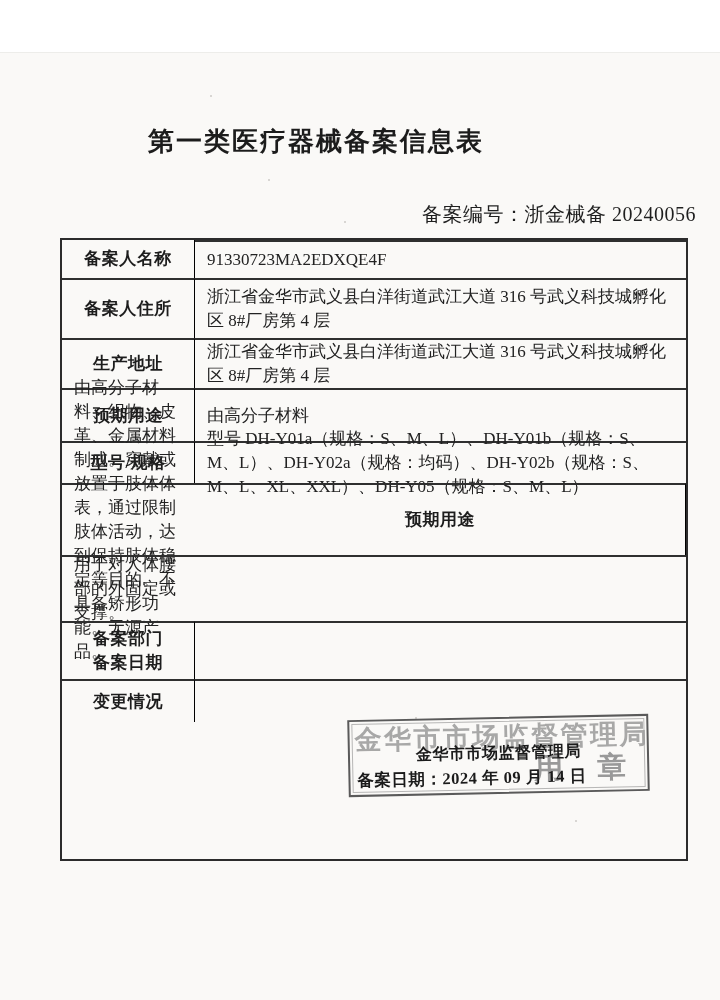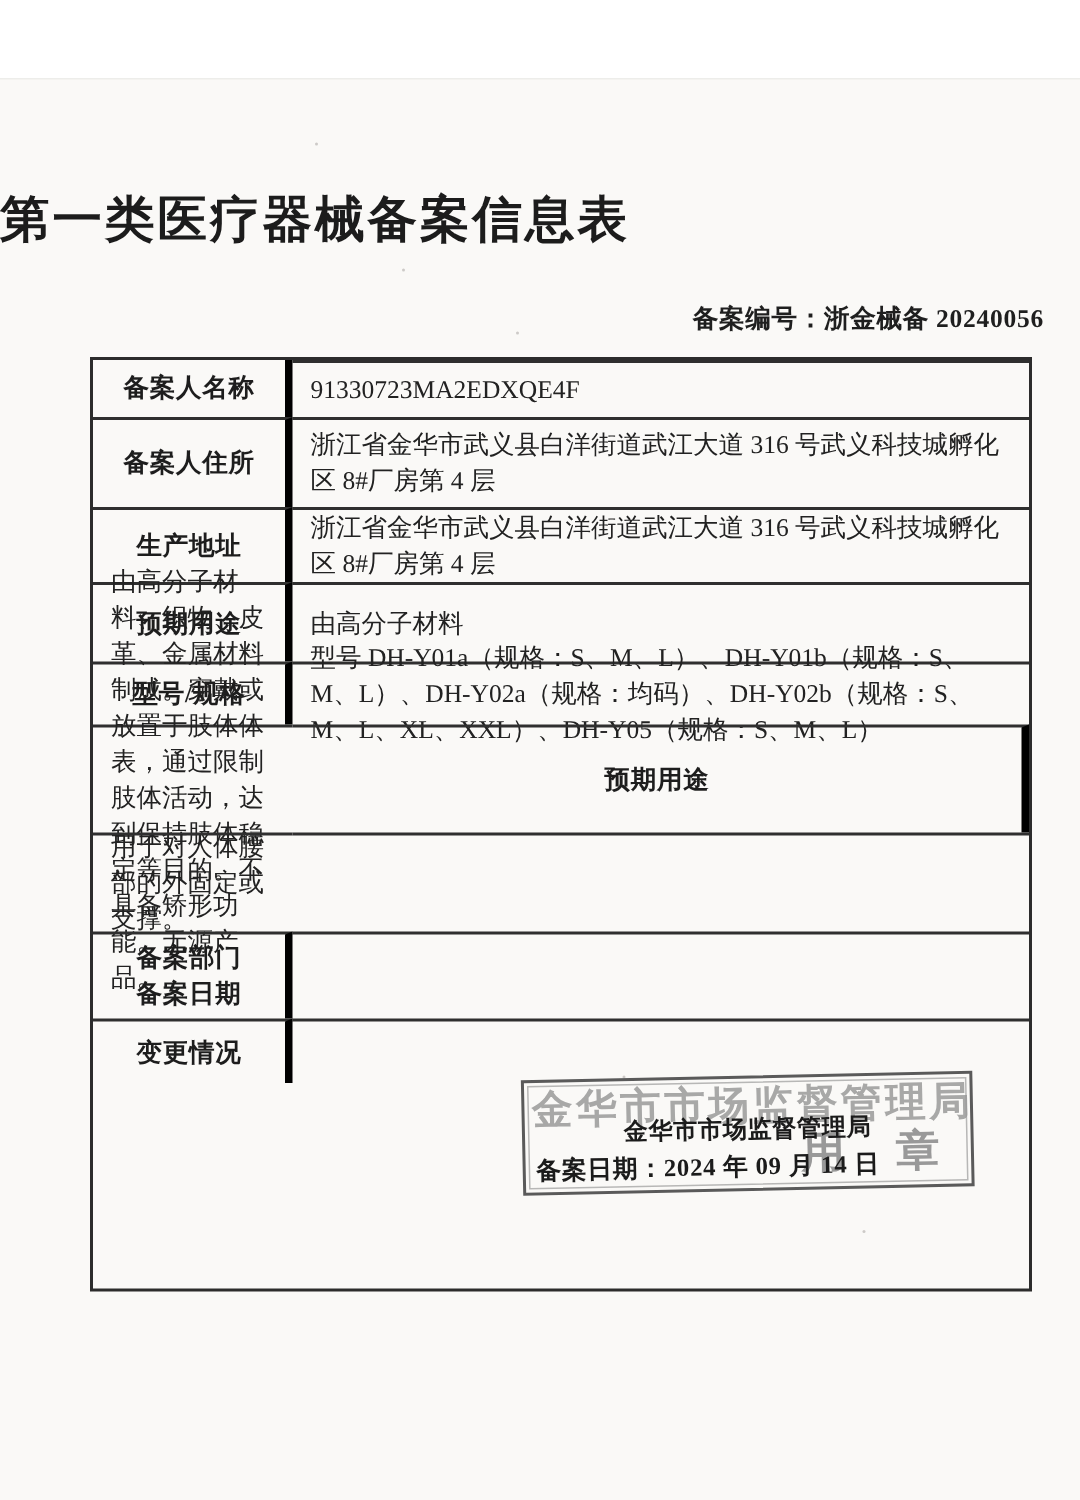--- a/index.html
+++ b/index.html
@@ -7,46 +7,47 @@
   body { font-family: "Liberation Serif", "DejaVu Serif", serif; color: #262626; position: relative; }
 
   .paper {
     position: absolute; left: 0; top: 52px; width: 720px; height: 948px;
     background: #faf9f7;
     border-top: 1px solid #ededea;
   }
 
   .doc-title {
     position: absolute; left: 0; top: 124px; width: 632px;
+    text-align: center;
     font-family: "Liberation Sans", "DejaVu Sans", sans-serif;
-    font-weight: 700; font-size: 33px; letter-spacing: 2px; color: #1c1c1c;
+    font-weight: 700; font-size: 26px; letter-spacing: 2px; color: #1c1c1c;
   }
 
   .filing-no {
     position: absolute; top: 201px; right: 24px;
-    font-size: 17px; color: #1f1f1f; letter-spacing: 0.5px;
-    font-weight: 700;
+    font-size: 20px; color: #1f1f1f; letter-spacing: 0.5px;
+    font-weight: 400;
   }
 
   .tbl {
     position: absolute; left: 60px; top: 238px; width: 628px;
     display: grid;
     grid-template-columns: 133px 1fr;
     grid-template-rows: 38px 60px 50px 53px 42px 72px 66px 58px 43px 75px 62px;
     border: 2px solid #2c2c2c;
     background: transparent;
   }
   .cell {
     border-top: 2px solid #2f2f2f;
     display: flex; align-items: center;
     font-size: 17px; line-height: 24px; color: #222;
   }
   .cell.first { border-top: none; }
   .lbl {
-    border-right: 5px solid #000000;
+    border-right: 1px solid #000000;
     justify-content: center; text-align: center;
     font-weight: 700; white-space: pre-line; letter-spacing: 0.5px;
     padding: 2px 6px; color: #1d1d1d;
   }
   .val { padding: 3px 10px 3px 12px; }
 
   .stamp {
     position: absolute; left: 348px; top: 717px; width: 301px; height: 77px;
     border: 2px solid #5a5a5a;
     transform: rotate(-1.2deg);

